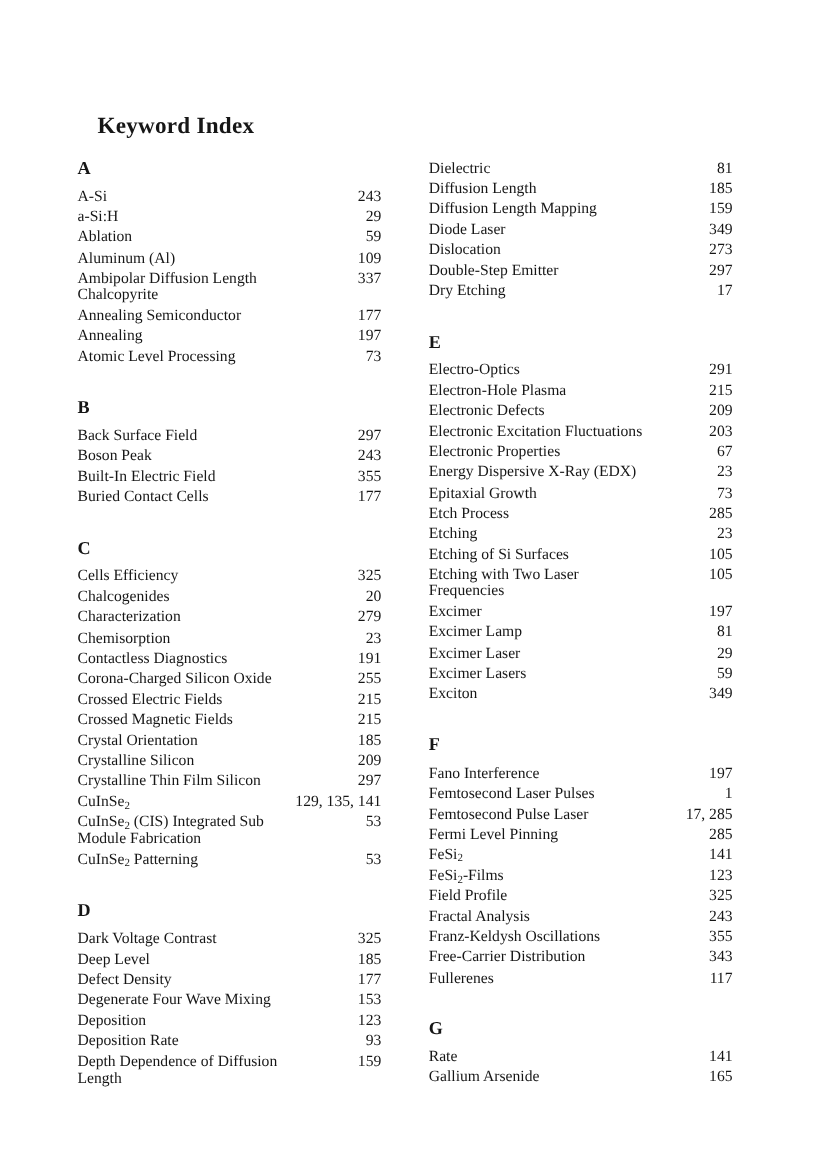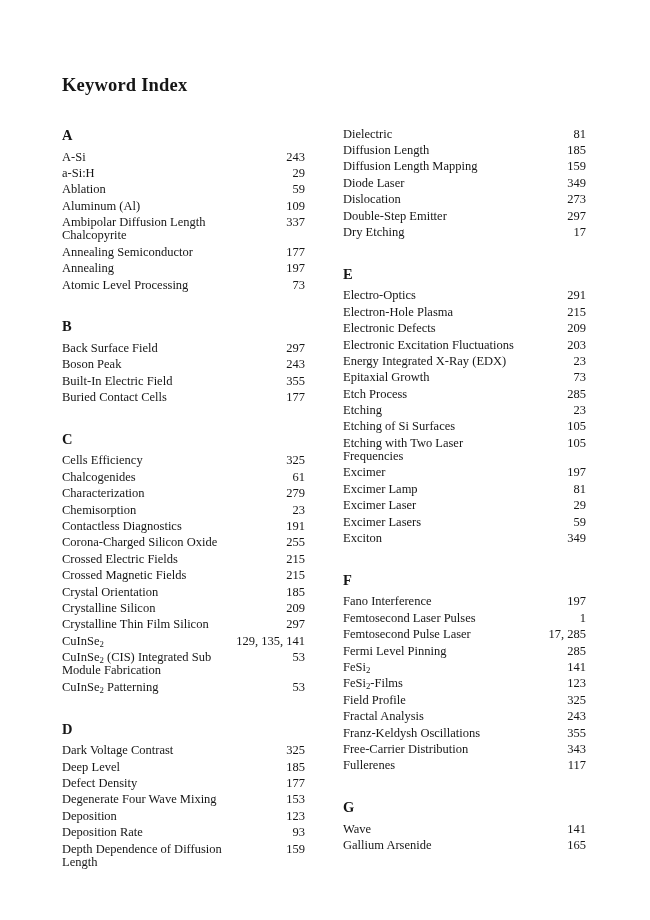--- a/index.html
+++ b/index.html
@@ -7,21 +7,21 @@
     width: 650px; height: 920px;
     background: #ffffff;
     color: #161616;
     font-family: "Liberation Serif", serif;
     position: relative;
     overflow: hidden;
   }
   .title {
     position: absolute;
     left: 62px; top: 75px;
-    margin: 0;
+    margin: 16px;
     font-size: 18.5px;
     font-weight: 700;
     letter-spacing: 0.2px;
   }
   .columns {
     position: absolute;
     left: 62px; top: 126px;
     width: 524px;
     display: flex;
     gap: 38px;
@@ -114,21 +114,21 @@
           </div>
         </section>
         <section class="sec">
           <h2 class="letter">C</h2>
           <div class="row">
             <span class="term">Cells Efficiency</span>
             <span class="pages">325</span>
           </div>
           <div class="row">
             <span class="term">Chalcogenides</span>
-            <span class="pages">61</span>
+            <span class="pages">20</span>
           </div>
           <div class="row">
             <span class="term">Characterization</span>
             <span class="pages">279</span>
           </div>
           <div class="row">
             <span class="term">Chemisorption</span>
             <span class="pages">23</span>
           </div>
           <div class="row">
@@ -249,21 +249,25 @@
           </div>
           <div class="row">
             <span class="term">Electronic Defects</span>
             <span class="pages">209</span>
           </div>
           <div class="row">
             <span class="term">Electronic Excitation Fluctuations</span>
             <span class="pages">203</span>
           </div>
           <div class="row">
-            <span class="term">Energy Integrated X-Ray (EDX)</span>
+            <span class="term">Electronic Properties</span>
+            <span class="pages">67</span>
+          </div>
+          <div class="row">
+            <span class="term">Energy Dispersive X-Ray (EDX)</span>
             <span class="pages">23</span>
           </div>
           <div class="row">
             <span class="term">Epitaxial Growth</span>
             <span class="pages">73</span>
           </div>
           <div class="row">
             <span class="term">Etch Process</span>
             <span class="pages">285</span>
           </div>
@@ -344,21 +348,21 @@
             <span class="pages">343</span>
           </div>
           <div class="row">
             <span class="term">Fullerenes</span>
             <span class="pages">117</span>
           </div>
         </section>
         <section class="sec">
           <h2 class="letter">G</h2>
           <div class="row">
-            <span class="term">Wave</span>
+            <span class="term">Rate</span>
             <span class="pages">141</span>
           </div>
           <div class="row">
             <span class="term">Gallium Arsenide</span>
             <span class="pages">165</span>
           </div>
         </section>
       </div>
     </div>
 </div>

